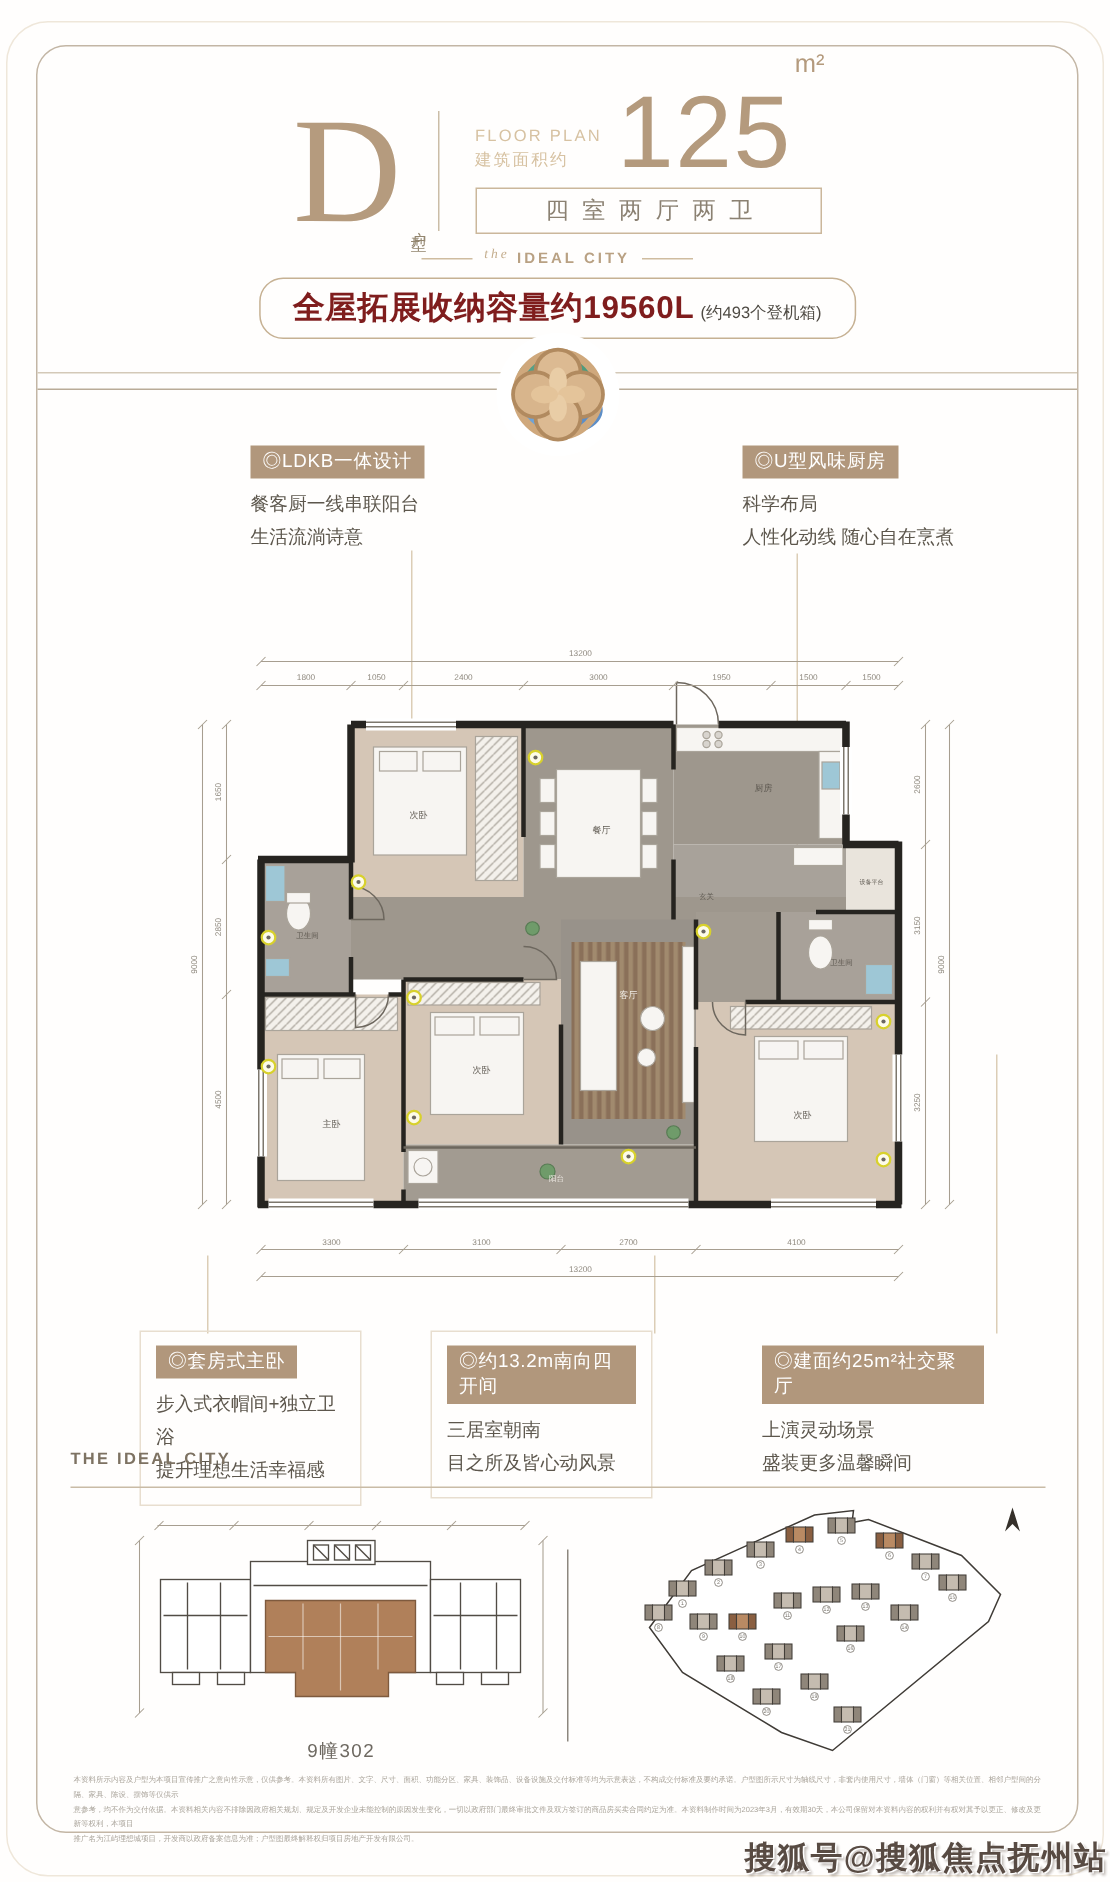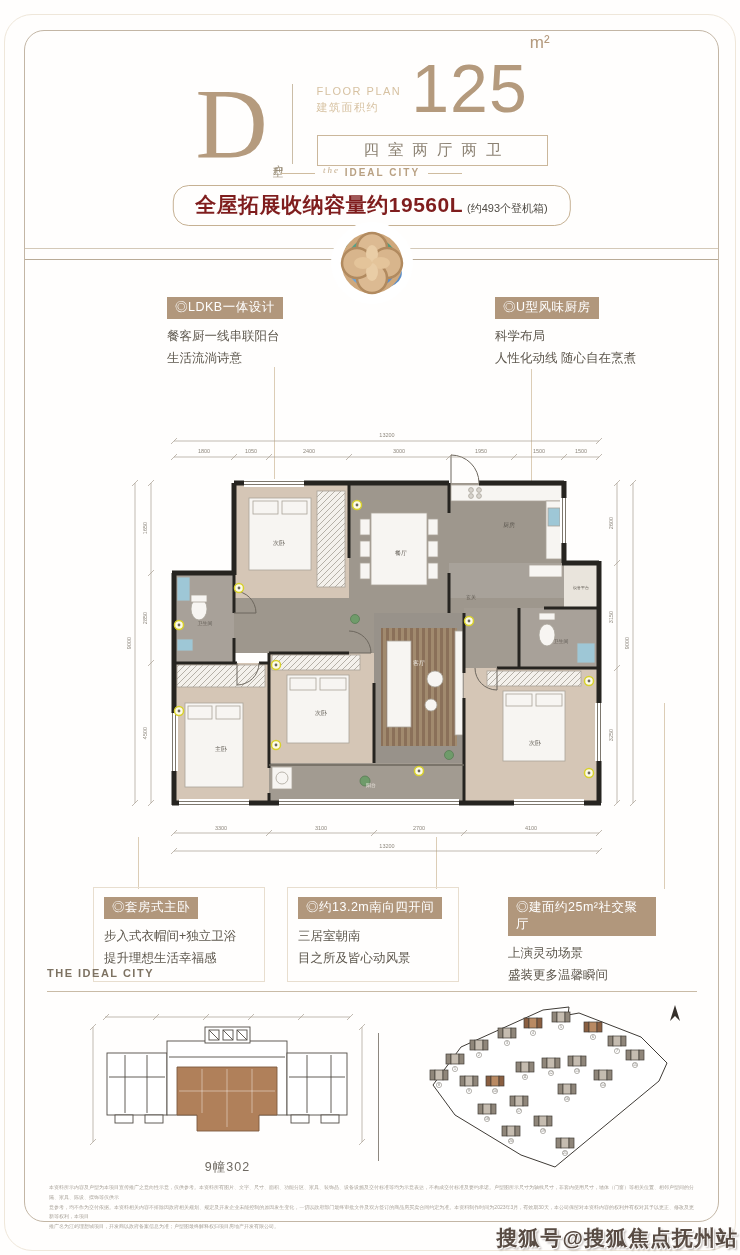--- a/index.html
+++ b/index.html
@@ -20,41 +20,41 @@
   .type-label{writing-mode:vertical-rl;font-size:10.5px;letter-spacing:3px;color:#93866f;
               margin:0 0 6px 4px;}
   .fam-name{font-family:"Liberation Serif",serif;font-size:60px;color:#aa8f6e;
             letter-spacing:22px;margin:0 0 6px 26px;line-height:1;}
   .vdiv{width:1px;height:80px;background:#cbbda7;margin:0 24px 4px 6px;}
   .hdr-right{display:flex;flex-direction:column;margin-bottom:2px;}
   .hdr-row1{display:flex;align-items:flex-end;}
   .fp-en{font-size:11px;line-height:1.45;letter-spacing:1.5px;color:#d7c2a2;margin-right:10px;}
   .area-val{font-size:68px;line-height:.8;color:#b49a7d;letter-spacing:1px;}
   .area-unit{font-size:17px;color:#b49a7d;vertical-align:top;position:relative;top:-28px;left:2px;}
-  .rooms-box{margin-top:19px;border:1px solid #cbb79b;padding:4px 2px 4px 12px;
+  .rooms-box{margin-top:9px;border:1px solid #cbb79b;padding:4px 2px 4px 12px;
              font-size:15.5px;letter-spacing:9px;color:#8b8172;text-align:center;}
   
   .brand{position:absolute;left:0;top:136px;width:100%;text-align:center;
          font-size:10px;letter-spacing:2px;color:#b9a183;font-weight:bold;}
   .brand .script{font-family:"Liberation Serif",serif;font-style:italic;font-weight:normal;
                  font-size:9px;position:relative;top:-3px;color:#c4ad8d;}
   .brand .dash{display:inline-block;width:34px;height:1px;background:#cfbc9f;
                vertical-align:middle;margin:0 8px;}
   .pill{position:absolute;left:50%;transform:translateX(-50%);top:154px;
         border:1px solid #c6b193;border-radius:16px;padding:5px 22px 6px;white-space:nowrap;}
   .pill .main{font-size:21px;font-weight:bold;color:#7f1d1d;letter-spacing:.5px;}
   .pill .note{font-size:11px;font-weight:normal;color:#4f4b44;margin-left:4px;}
   .medallion{position:absolute;left:50%;transform:translateX(-50%);top:190px;z-index:3;}
   .rule1{position:absolute;left:0;top:217px;width:100%;height:1px;background:#d4c9b8;}
   .rule2{position:absolute;left:0;top:228px;width:100%;height:1px;background:#b9ab97;}
   
   .tag{display:inline-block;background:#b1977c;color:#fff;font-size:12.5px;
        padding:2px 8px 3px;letter-spacing:.5px;}
   .cbody{font-size:12.5px;color:#5d574d;line-height:1.75;margin-top:7px;}
-  .bcallout{width:172px;border:1px solid #e8decf;padding:9px 10px 11px;box-sizing:border-box;}
+  .bcallout{width:148px;border:1px solid #e8decf;padding:9px 10px 11px;box-sizing:border-box;}
   .noborder{border-color:transparent;}
   .leader{position:absolute;width:1px;background:#dccdb6;}
   
   .section-title{position:absolute;left:22px;top:936px;font-size:11px;font-weight:bold;
                  letter-spacing:1.5px;color:#7d7262;}
   .section-rule{position:absolute;left:22px;top:960px;width:650px;height:1px;background:#c9bba6;}
   .panel-divider{position:absolute;left:353px;top:1002px;width:1px;height:128px;background:#8d877f;}
   .unit-label{position:absolute;left:60px;top:1128px;width:285px;text-align:center;
               font-size:12.5px;color:#6e6961;letter-spacing:1px;}
   

